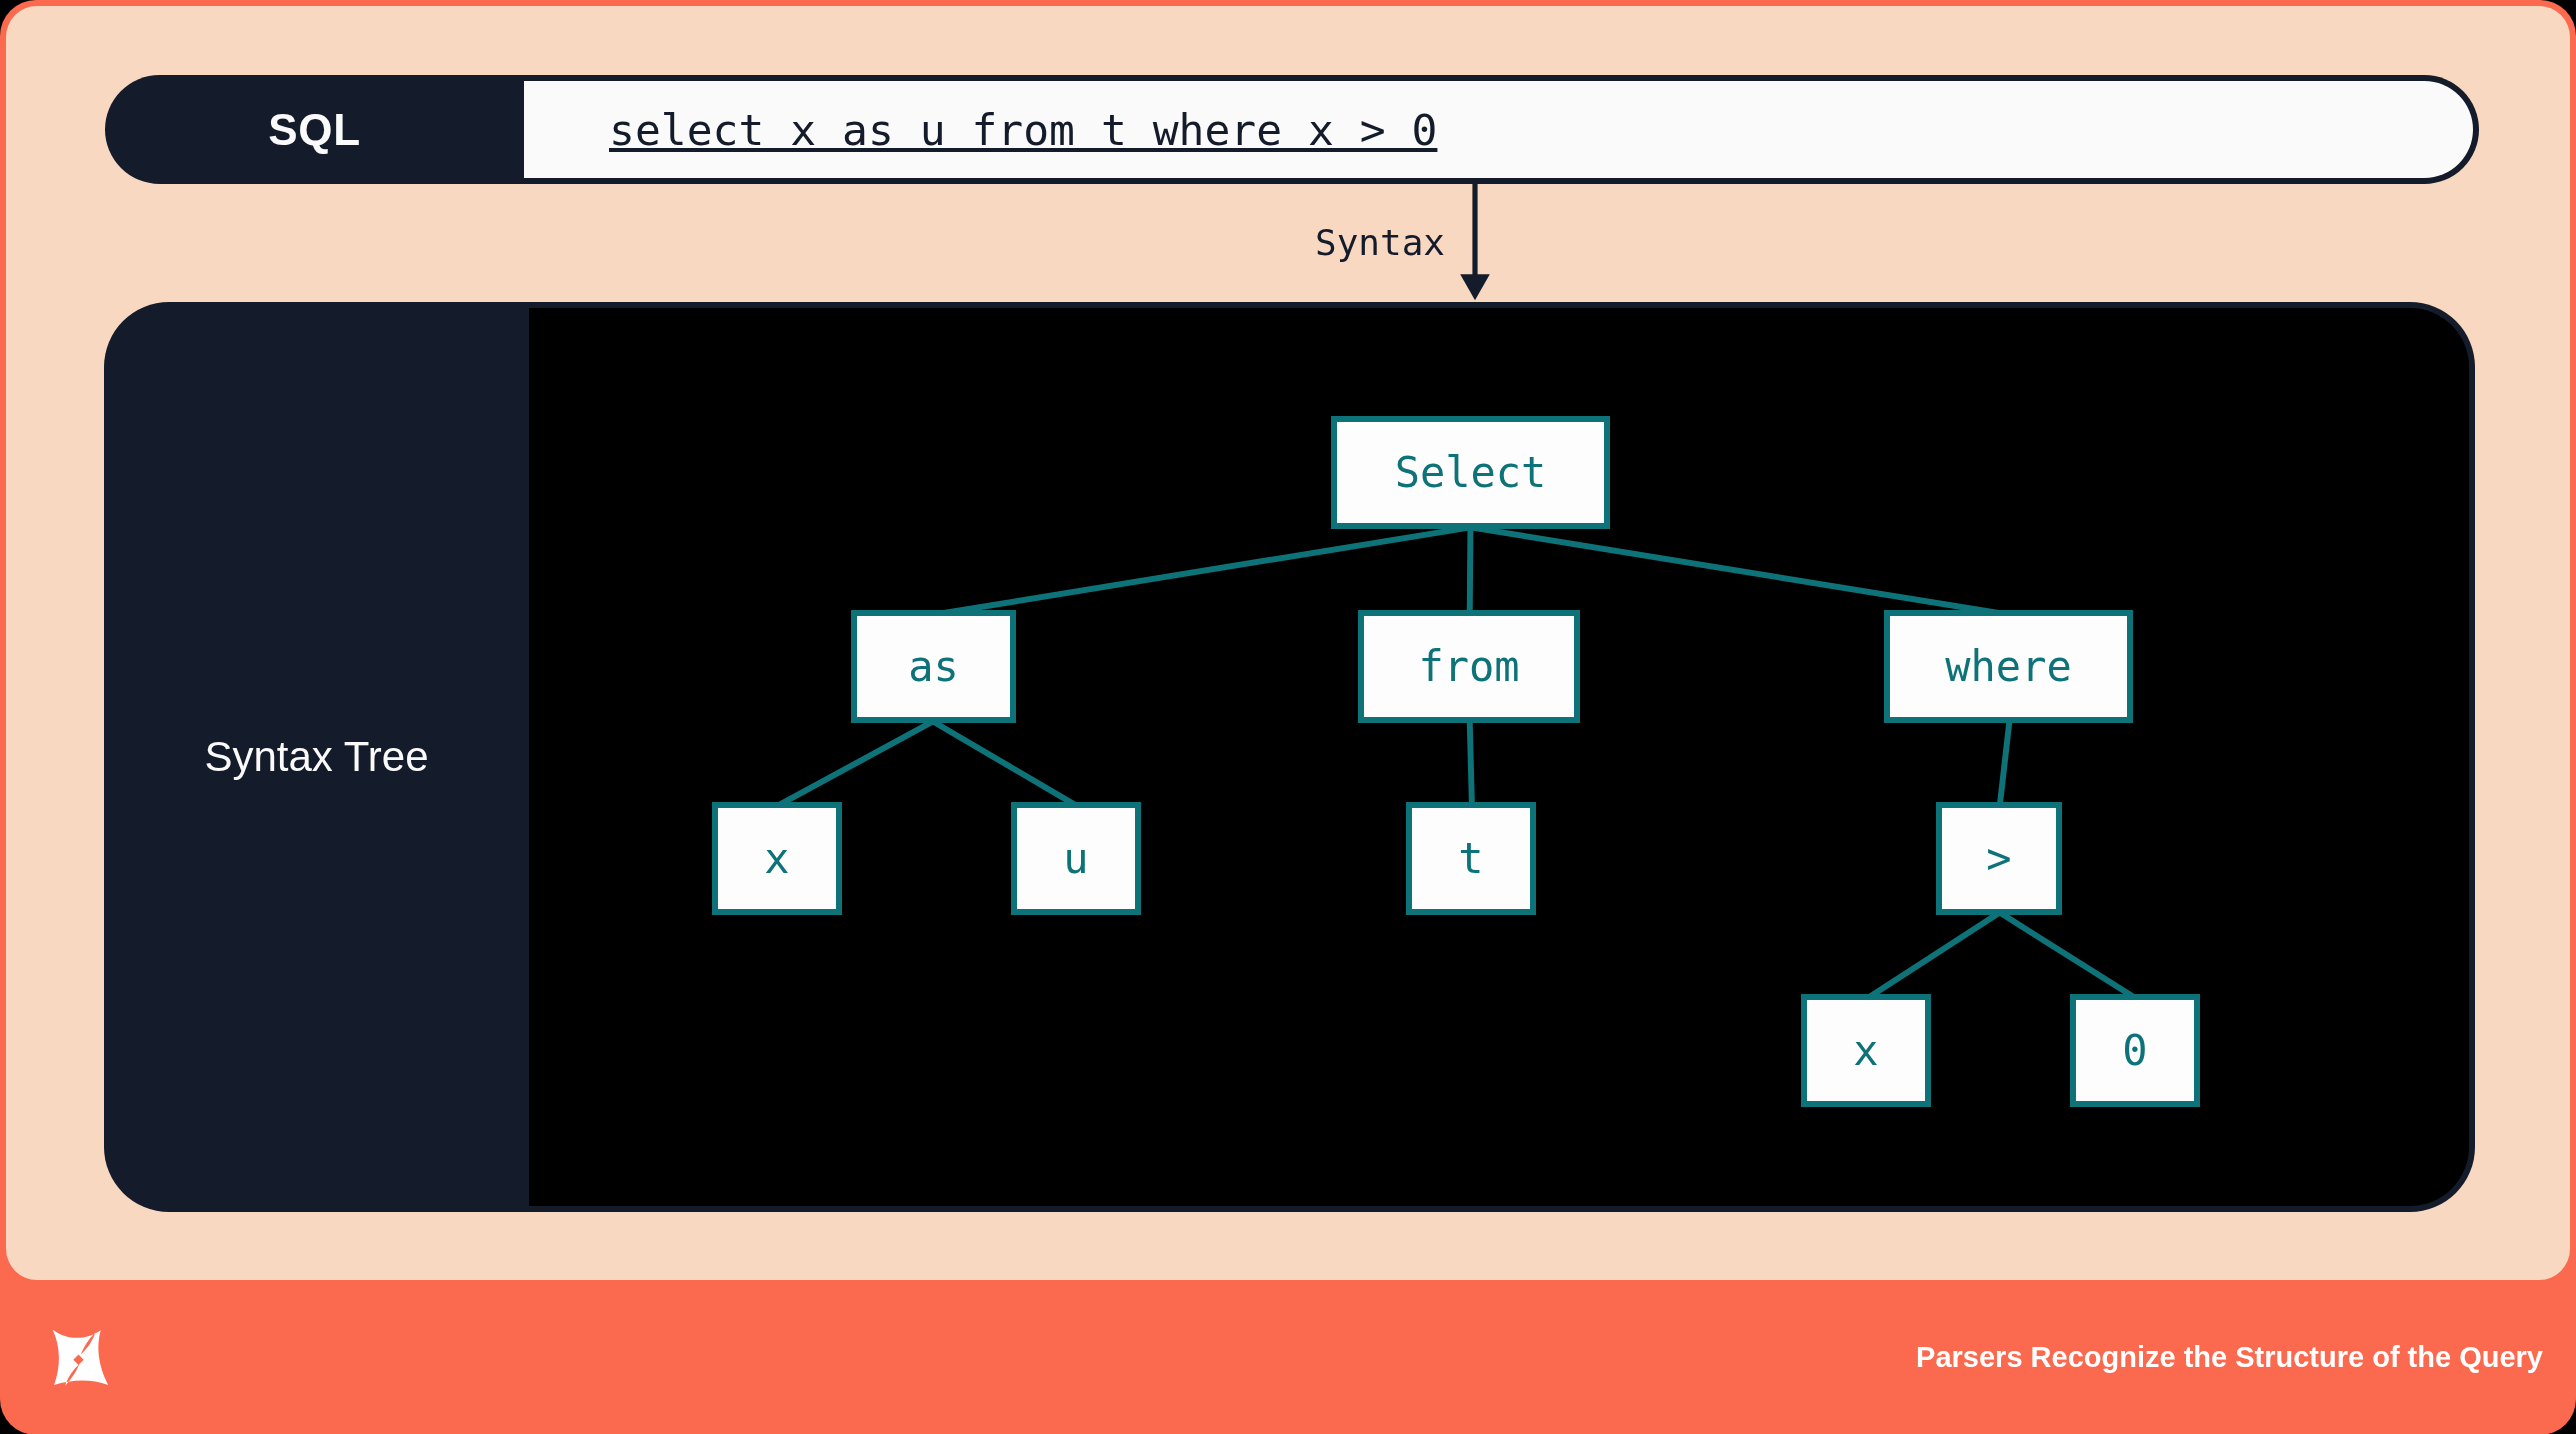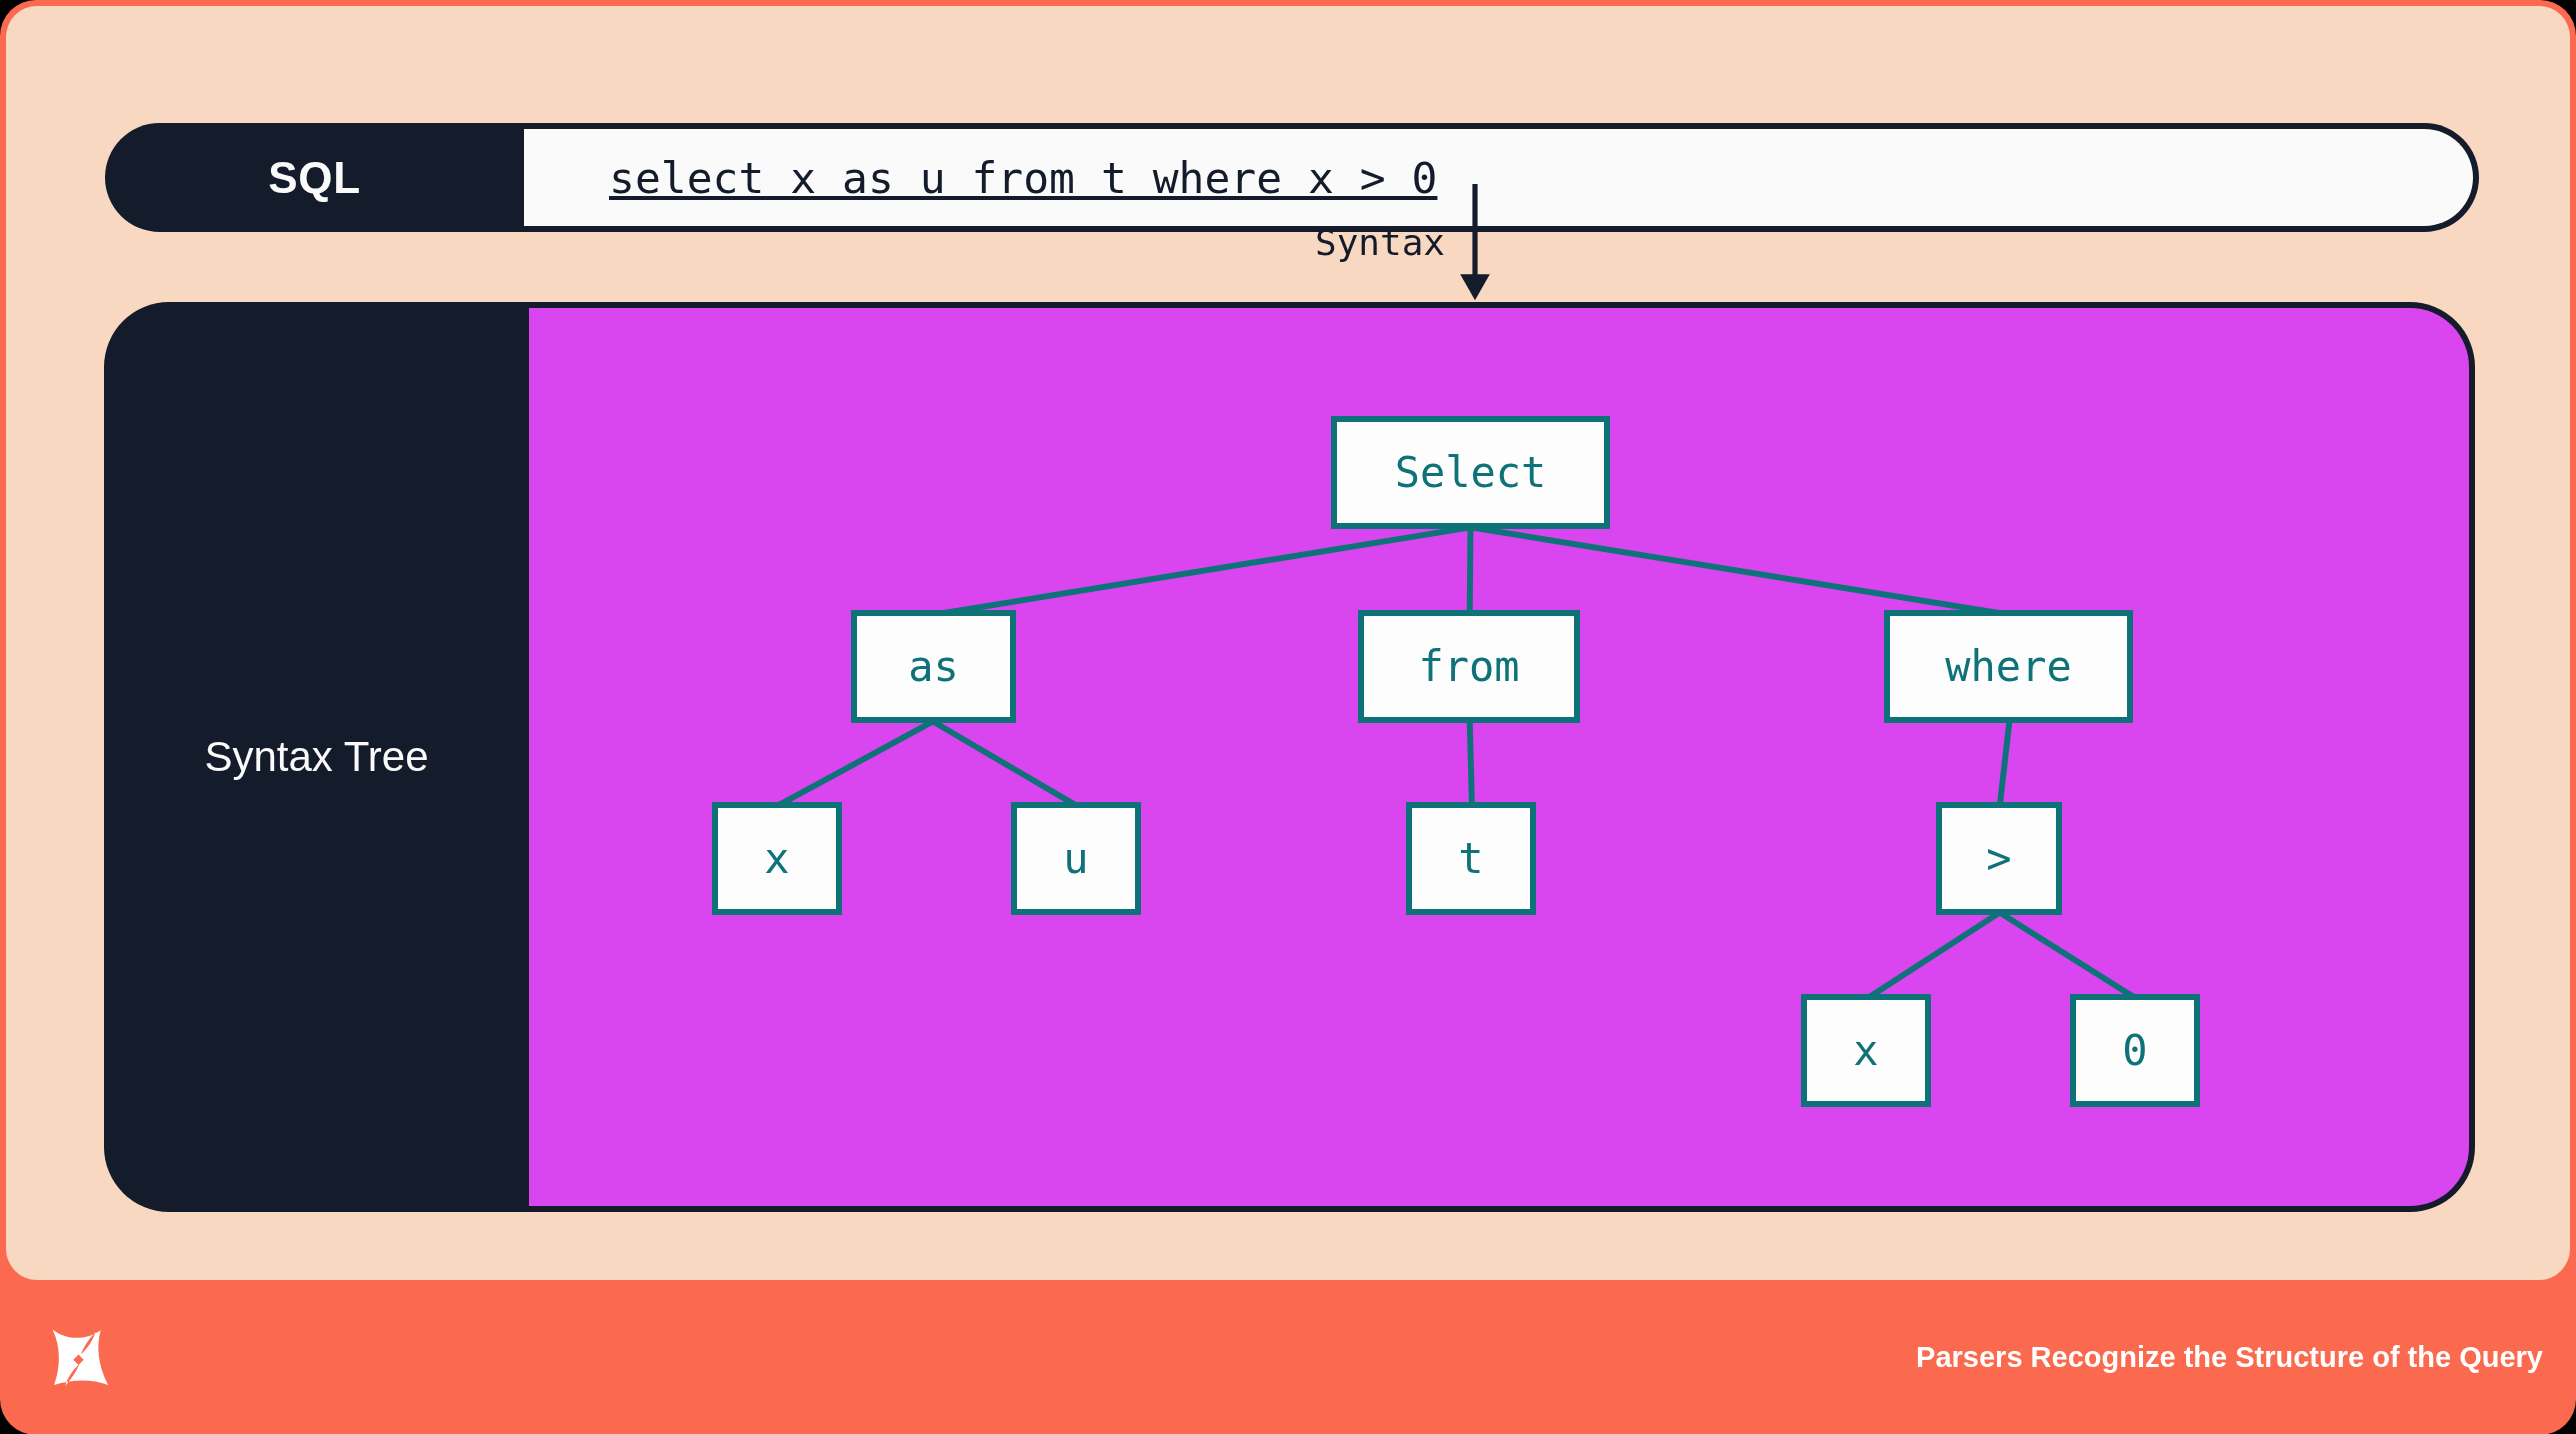--- a/index.html
+++ b/index.html
@@ -4,21 +4,21 @@
 <style>
   html,body{margin:0;padding:0;background:#000;}
   .page{position:relative;width:2576px;height:1435px;overflow:hidden;
         font-family:"Liberation Sans",sans-serif;}
   .frame{position:absolute;inset:0;background:#fb6a4e;border-radius:36px;}
   .canvas{position:absolute;left:6px;top:6px;width:2564px;height:1274px;
           background:#f8d8c0;border-radius:31px;}
 
   
   .sql-bar{position:absolute;left:105px;top:75px;width:2374px;height:109px;
-           background:#141b2a;border-radius:55px;margin-top:48px;}
+           background:#141b2a;border-radius:55px;}
   .sql-label{position:absolute;left:0;top:0;width:419px;height:100%;
              display:flex;align-items:center;justify-content:center;
              color:#fafafa;font-size:44px;font-weight:bold;letter-spacing:0.7px;}
   .sql-content{position:absolute;left:419px;top:6px;right:6px;bottom:6px;
                background:#fafafa;border-radius:0 49px 49px 0;
                display:flex;align-items:center;}
   .sql-code{padding-left:85px;font-family:"DejaVu Sans Mono",monospace;
             font-size:43px;color:#141b2a;white-space:pre;text-decoration:underline;}
 
   
@@ -26,21 +26,21 @@
                 font-family:"DejaVu Sans Mono",monospace;font-size:36px;color:#141b2a;}
   .arrow-svg{position:absolute;left:1454px;top:184px;width:42px;height:117px;}
 
   
   .tree-box{position:absolute;left:104px;top:302px;width:2371px;height:910px;
             background:#141b2a;border-radius:65px;}
   .tree-label-area{position:absolute;left:0;top:0;bottom:0;width:425px;
                    display:flex;align-items:center;justify-content:center;
                    color:#fafafa;font-size:42px;font-weight:normal;}
   .tree-content{position:absolute;left:425px;top:6px;right:6px;bottom:6px;
-                background:#d946ef;border-radius:0 59px 59px 0;overflow:hidden;}
+                background:#000000;border-radius:0 59px 59px 0;overflow:hidden;}
   .tree-svg{position:absolute;inset:0;width:100%;height:100%;}
   .tree-node{position:absolute;box-sizing:border-box;border:6px solid #0e7378;
              background:#fdfdfd;color:#0e7378;display:flex;align-items:center;
              justify-content:center;font-family:"DejaVu Sans Mono",monospace;
              font-size:42px;}
 
   
   .footer{position:absolute;left:0;top:1280px;width:100%;height:155px;}
   .logo{position:absolute;left:43px;top:42px;width:74px;height:74px;}
   .footer-title{position:absolute;right:33px;top:51px;height:52px;line-height:52px;

